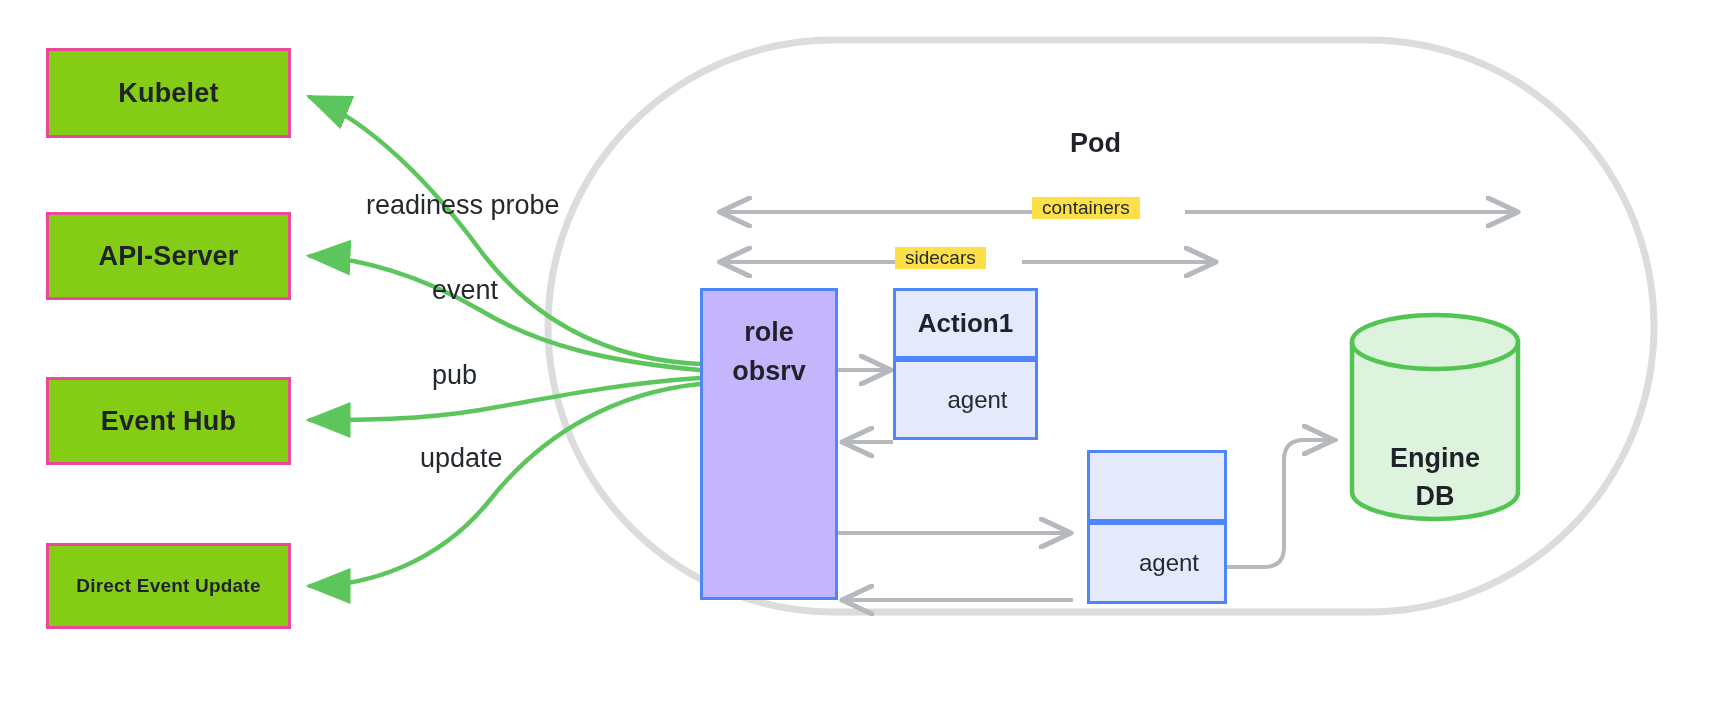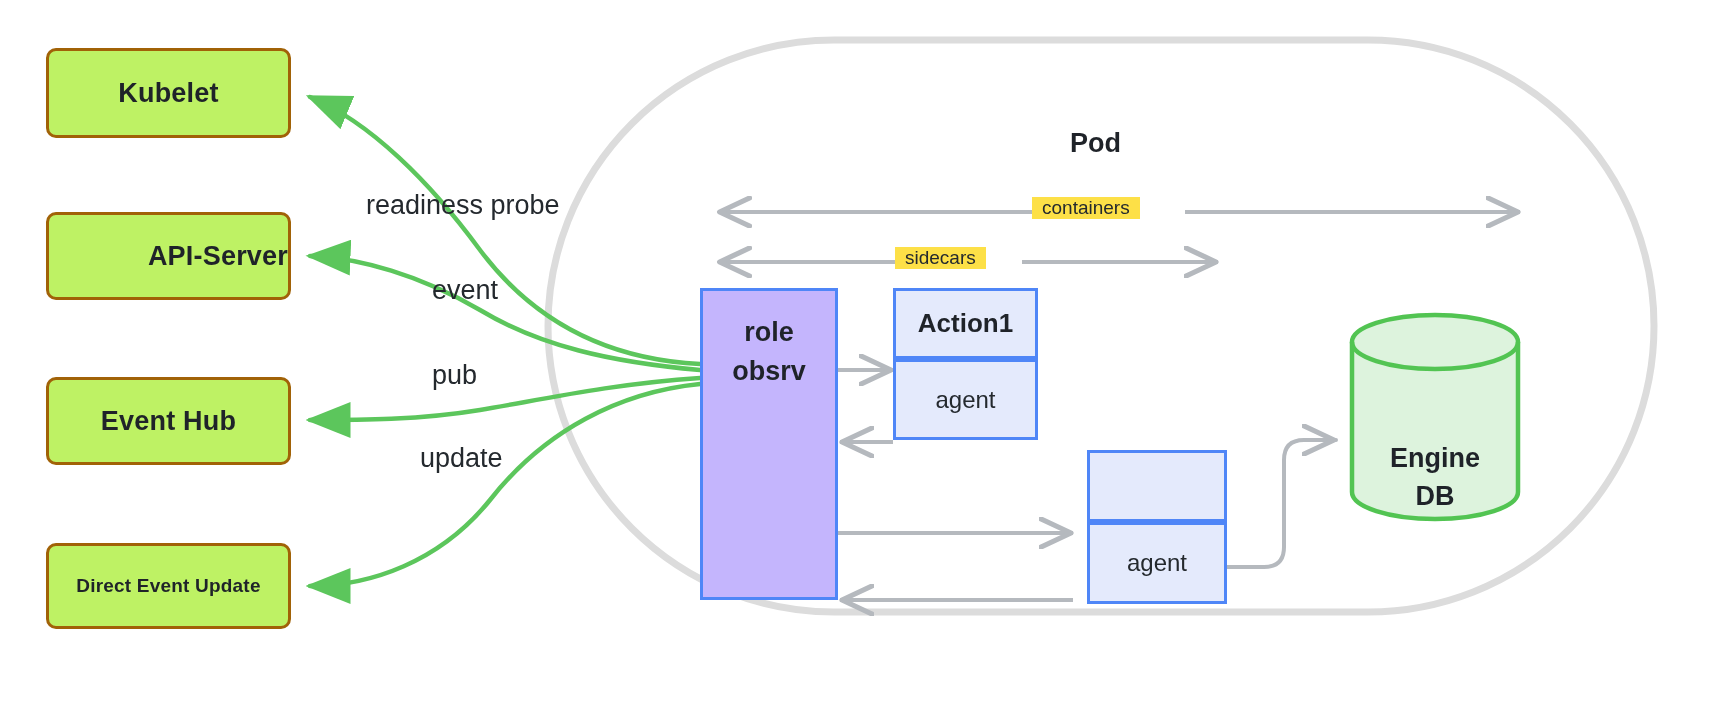--- a/index.html
+++ b/index.html
@@ -21,23 +21,23 @@
     position: absolute;
     left: 0;
     top: 0;
     width: 1710px;
     height: 728px;
     overflow: visible;
   }
   .ext-box {
     position: absolute;
     box-sizing: border-box;
-    background: #bef264;
-    border: 3px solid #a16207;
-    border-radius: 10px;
+    background: #84cc16;
+    border: 3px solid #ec4899;
+    border-radius: 0;
     display: flex;
     align-items: center;
     justify-content: center;
     color: #1f2329;
     font-weight: bold;
   }
   .ext-label-lg { font-size: 27px; letter-spacing: .2px; }
   .ext-label-sm { font-size: 19px; letter-spacing: .2px; }
 
   .edge-label {
@@ -83,20 +83,21 @@
   }
   .svc-sub {
     position: absolute;
     box-sizing: border-box;
     display: flex;
     align-items: center;
     justify-content: center;
     font-size: 24px;
     color: #24292e;
     white-space: nowrap;
+    margin-left: 12px;
   }
   .role-box {
     position: absolute;
     box-sizing: border-box;
     background: #c4b5fd;
     border: 3px solid #4f86f7;
     display: flex;
     flex-direction: column;
     align-items: center;
     justify-content: flex-start;
@@ -176,21 +177,21 @@
   </svg>
   <div class="db-text" style="left:1352px; top:440px; width:166px;">
     <div>Engine</div>
     <div>DB</div>
   </div>
 
   <div class="ext-box ext-label-lg" style="left:46px; top:48px; width:245px; height:90px;">
     <span>Kubelet</span>
   </div>
 
-  <div class="ext-box ext-label-lg" style="left:46px; top:212px; width:245px; height:88px;justify-content:flex-end;">
+  <div class="ext-box ext-label-lg" style="left:46px; top:212px; width:245px; height:88px;">
     <span>API-Server</span>
   </div>
 
   <div class="ext-box ext-label-lg" style="left:46px; top:377px; width:245px; height:88px;">
     <span>Event Hub</span>
   </div>
 
   <div class="ext-box ext-label-sm" style="left:46px; top:543px; width:245px; height:86px;">
     <span>Direct Event Update</span>
   </div>

